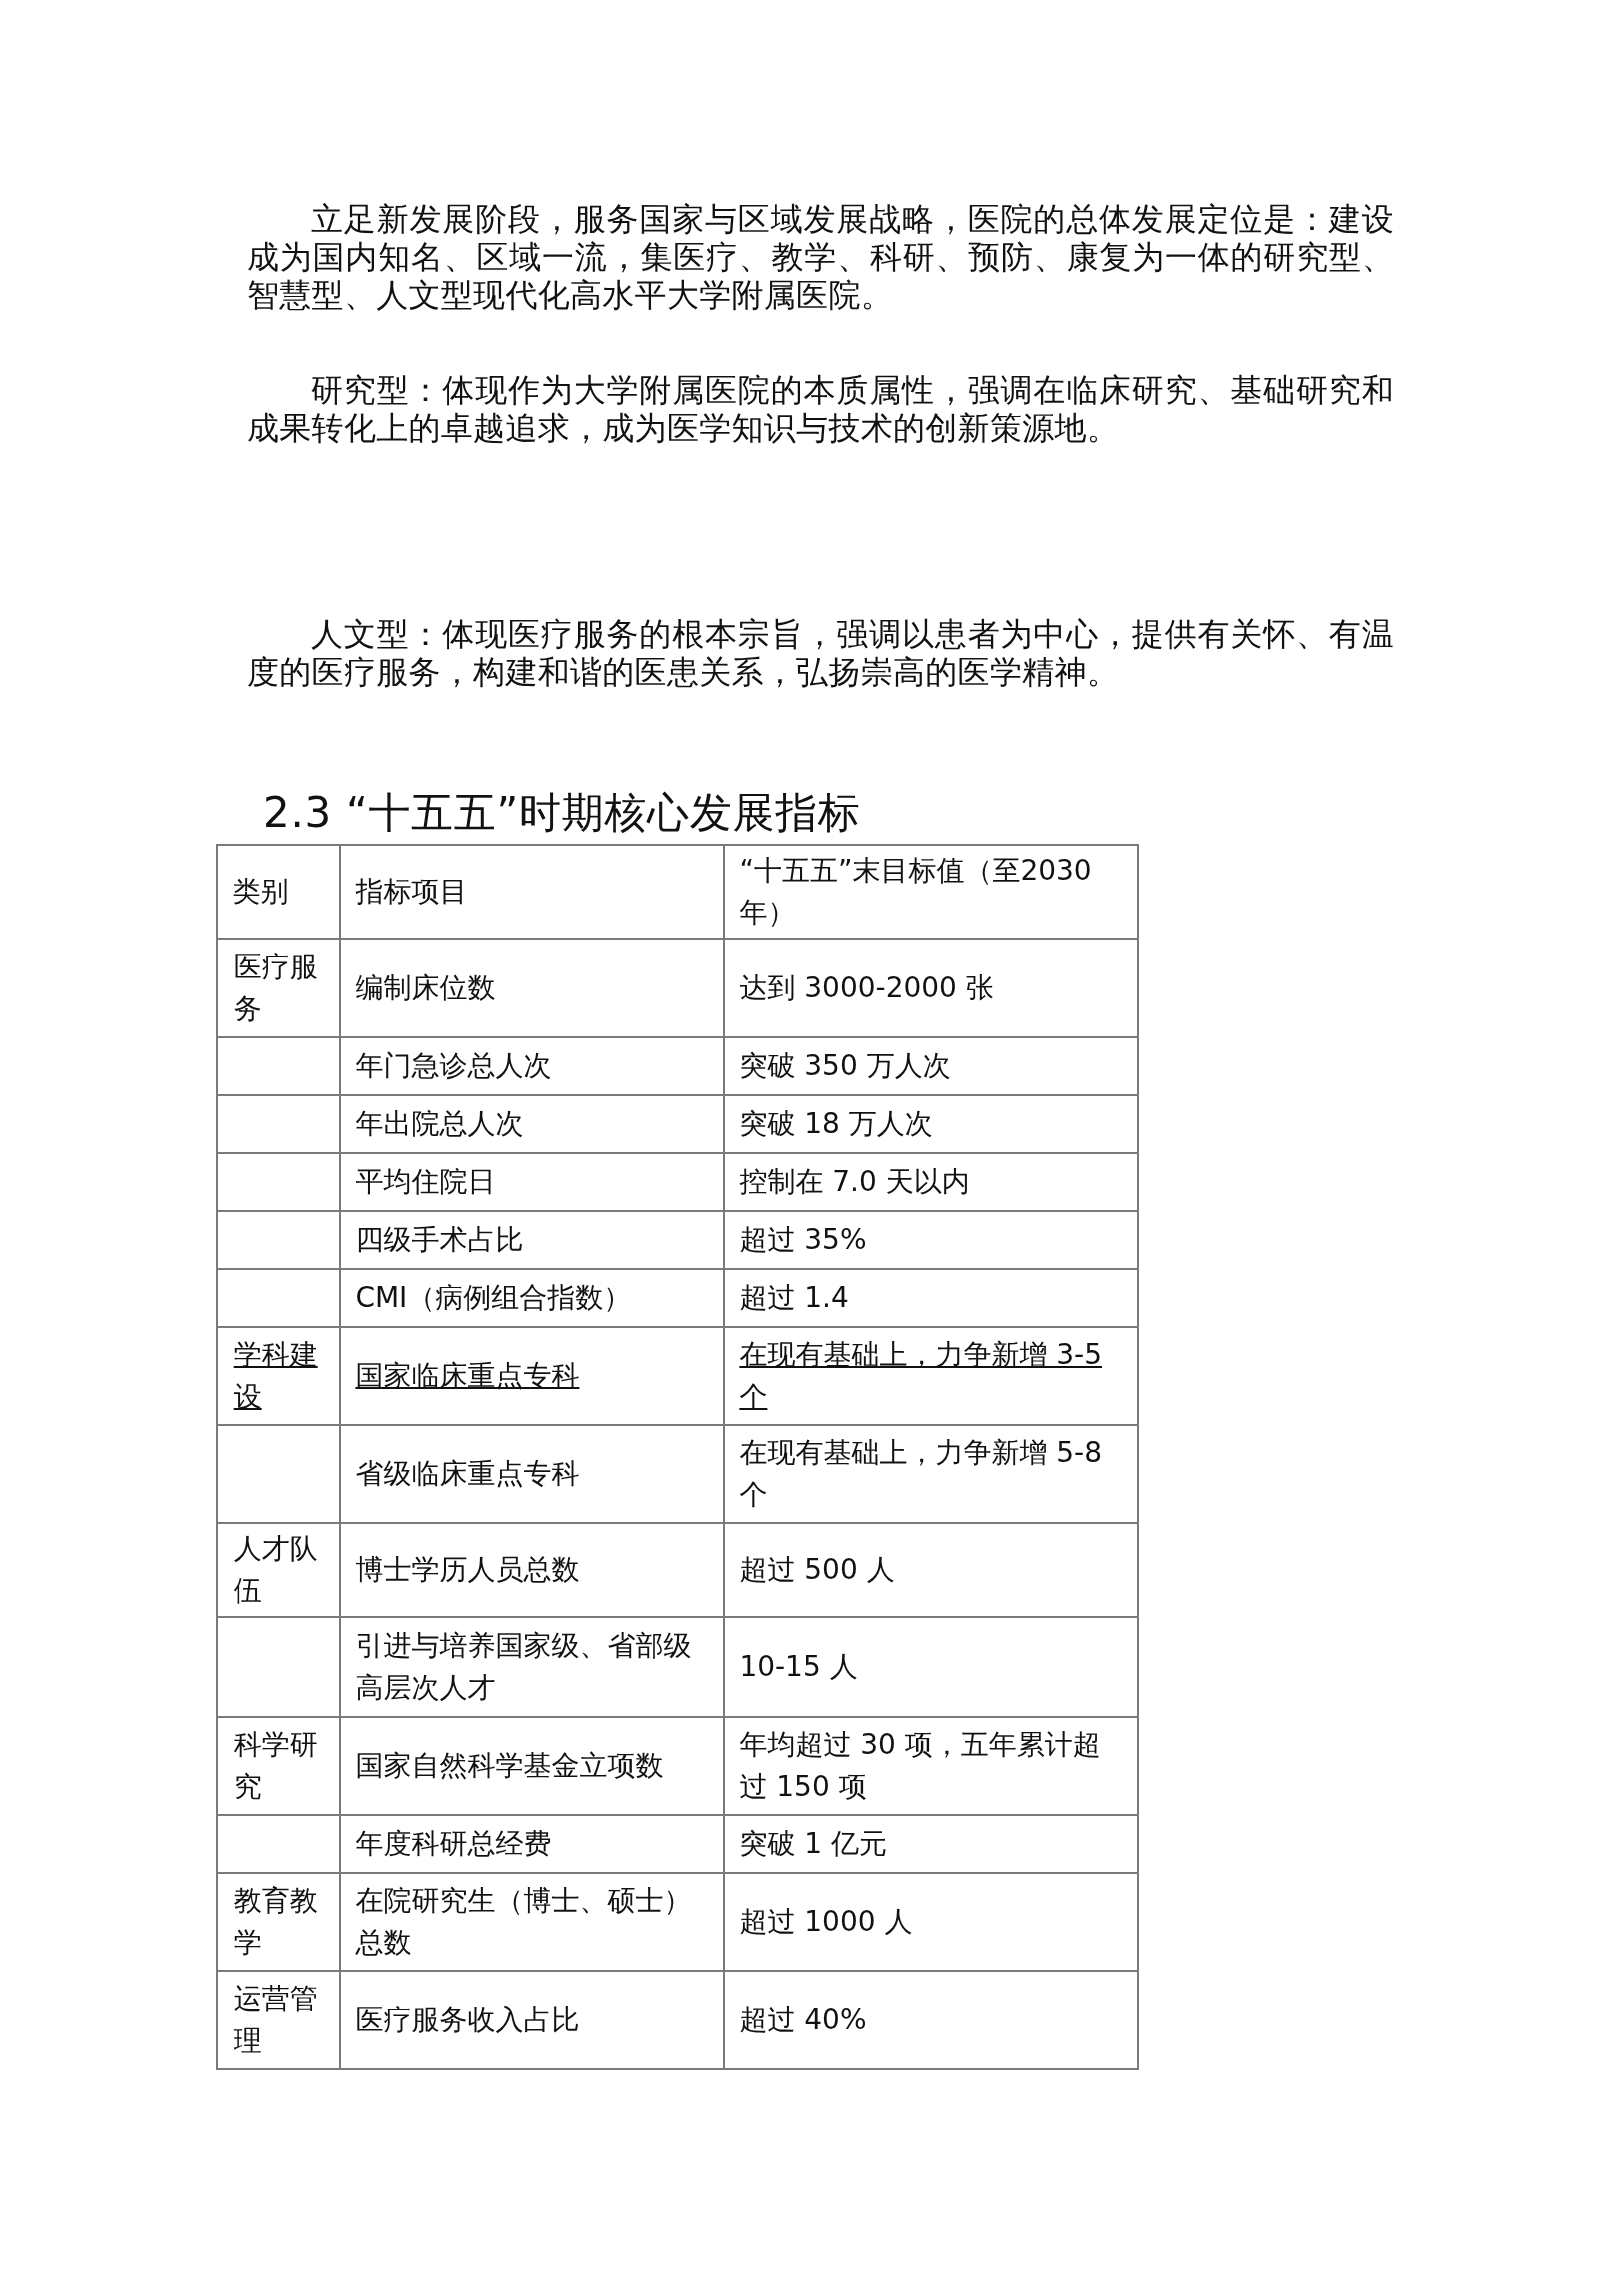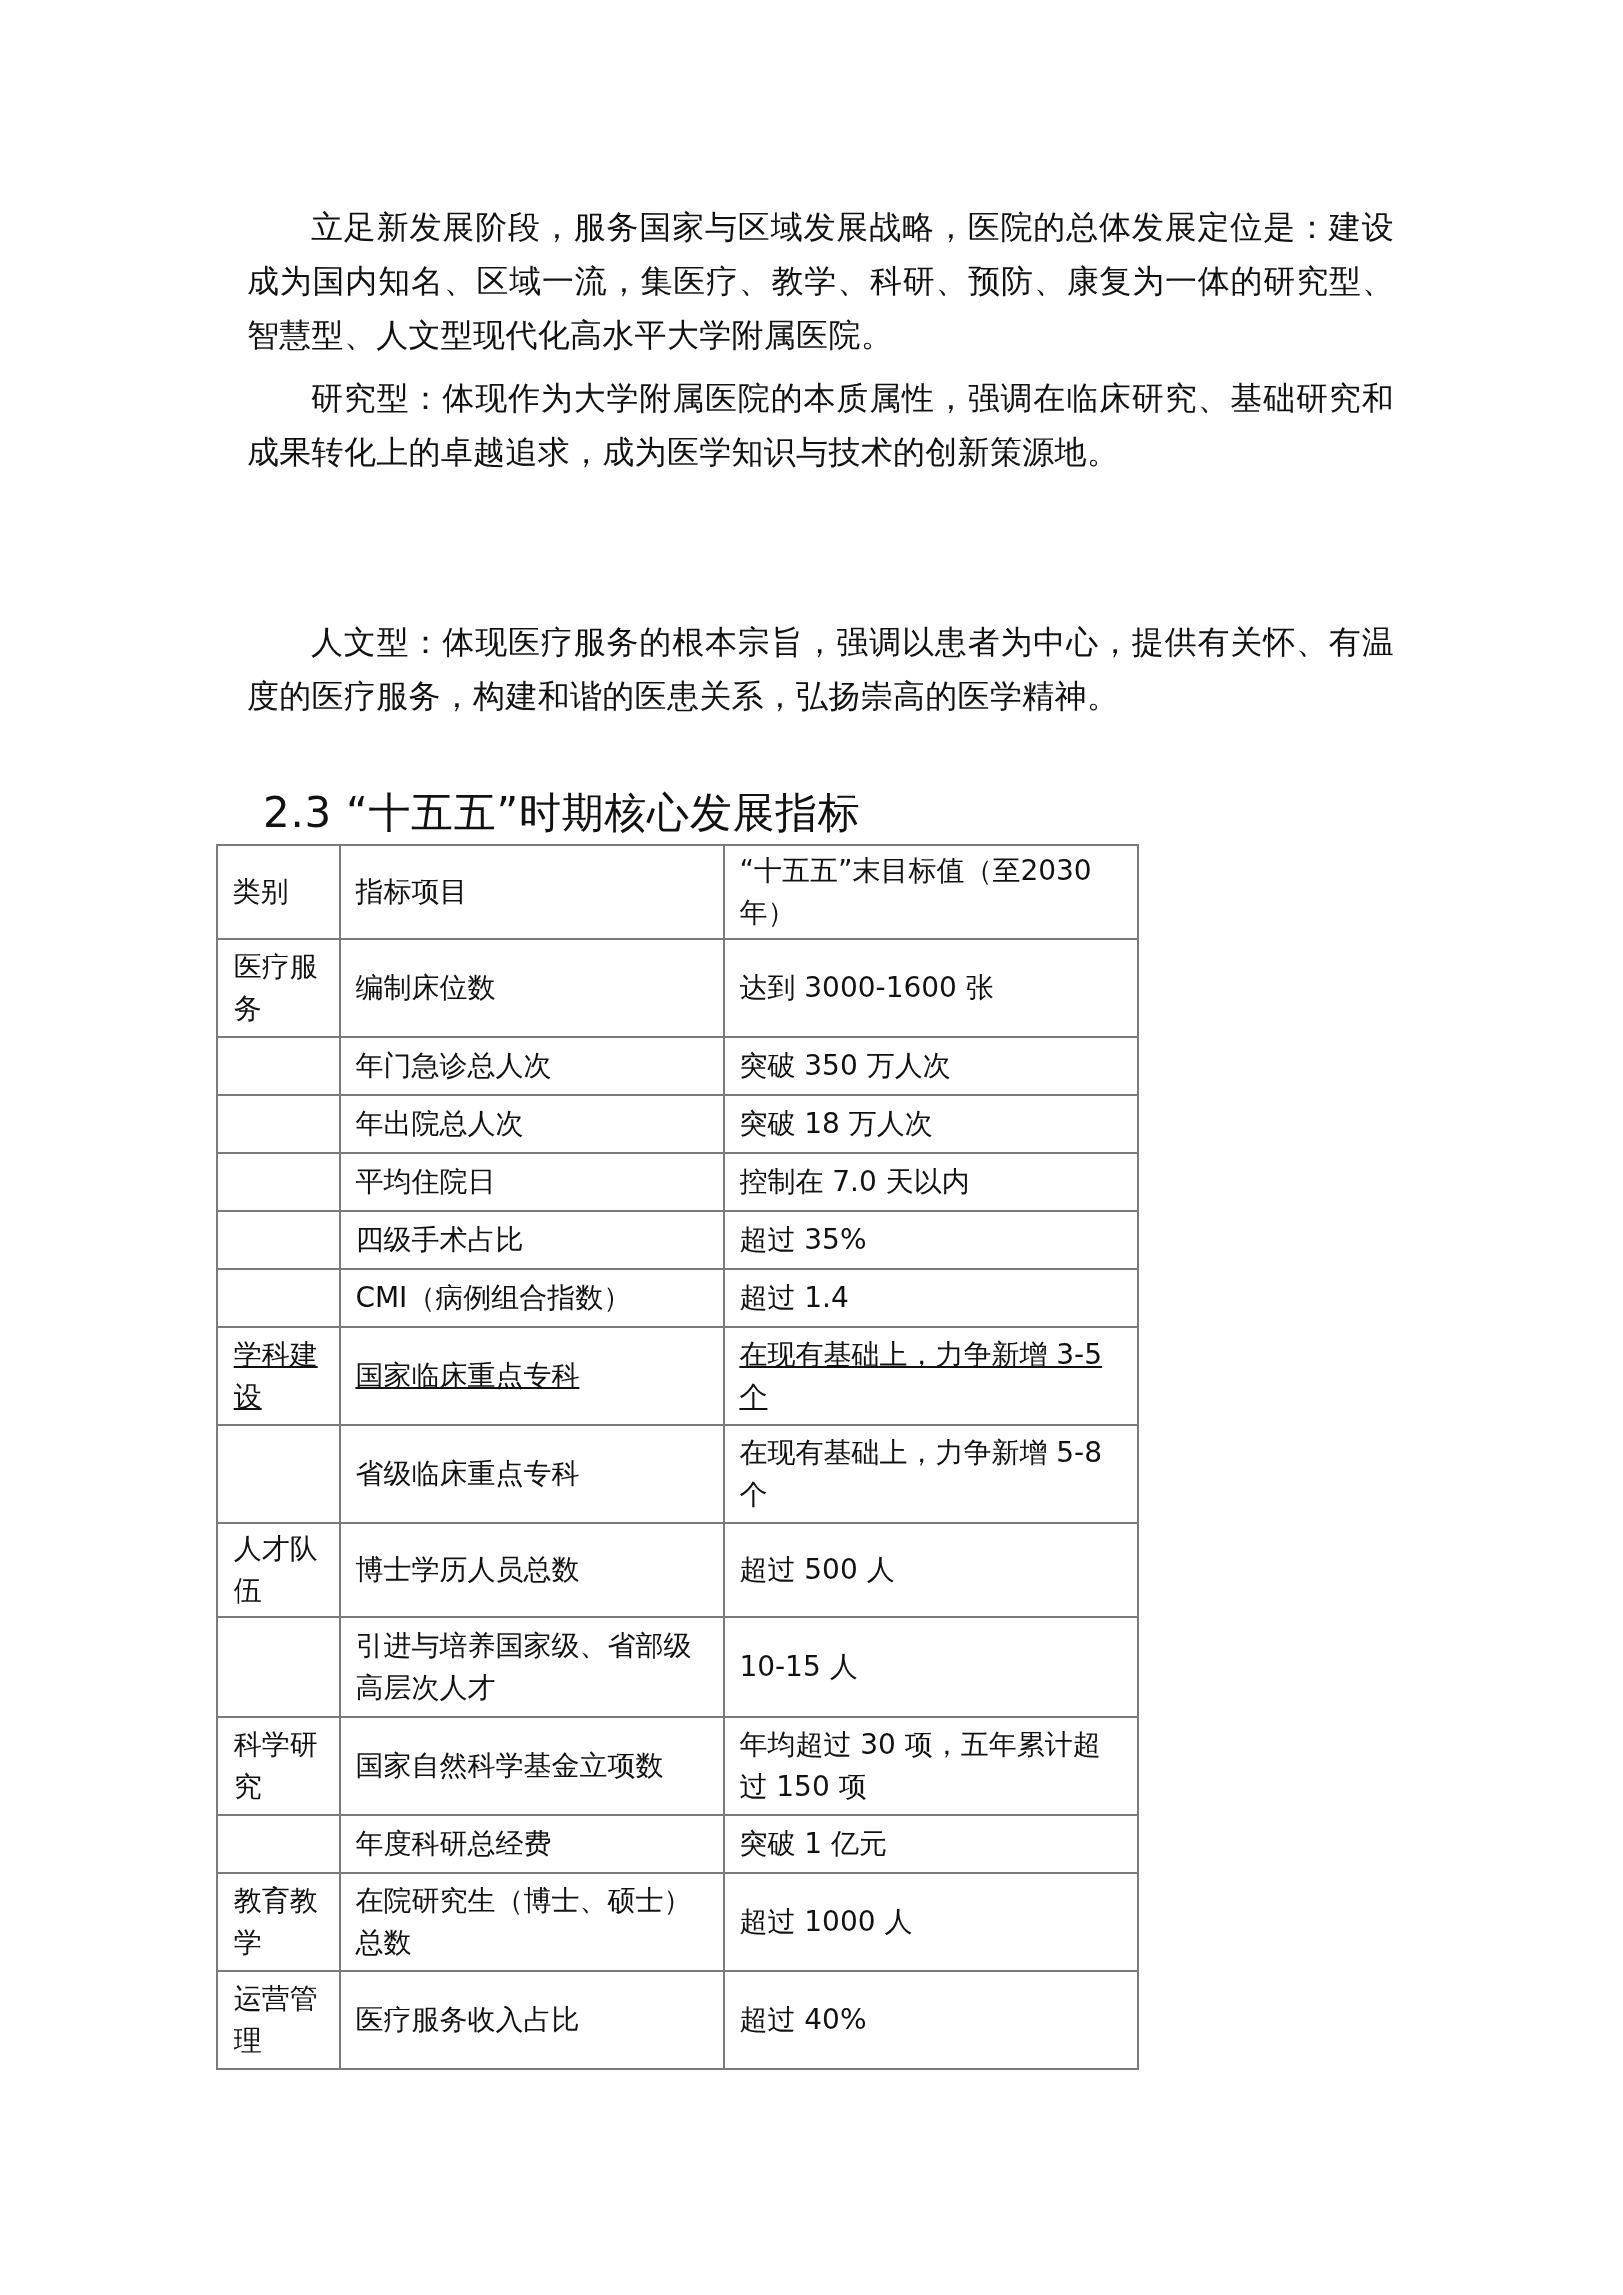--- a/index.html
+++ b/index.html
@@ -1,20 +1,20 @@
 <!DOCTYPE html>
 <html style="font-size:10.5px"><head>
 <meta charset="utf-8">
 <style>
   html, body { margin: 0; padding: 0; background: #ffffff; }
   body { width: 1623px; height: 2295px; position: relative; overflow: hidden;
          font-family: "DejaVu Serif", "Liberation Serif", serif; color: #111; }
   .page { position: absolute; left: 0; top: 0; width: 1623px; height: 2295px; }
   .para { position: absolute; left: 247px; width: 1147px; font-size: 32px;
-          line-height: 54px; text-align: justify; text-indent: 64px; margin: 0; letter-spacing: 0.3px; }
+          line-height: 38px; text-align: justify; text-indent: 64px; margin: 0; letter-spacing: 0.3px; }
   #p1 { top: 200px; }
   #p2 { top: 371px; }
   #p3 { top: 493px; }
   #p4 { top: 615px; }
   .heading { position: absolute; left: 247px; top: 769px; font-size: 42px;
              font-family: "DejaVu Sans", "Liberation Sans", sans-serif; margin: 16px; font-weight: normal; letter-spacing: 0.7px; }
   table.kpi { position: absolute; left: 216px; top: 844px; width: 920px;
               border-collapse: collapse; table-layout: fixed;
               font-family: "DejaVu Sans", "Liberation Sans", sans-serif; font-size: 28px; }
   table.kpi td, table.kpi th { border: 2px solid #7a7a7a; vertical-align: middle; text-align: left;
@@ -45,21 +45,21 @@
       <tr style="height:58px;">
         <th class="cat">类别</th>
         <th>指标项目</th>
         <th>“十五五”末目标值（至2030年）</th>
       </tr>
     </thead>
     <tbody>
       <tr style="height:98px;">
         <td class="cat">医疗服务</td>
         <td>编制床位数</td>
-        <td>达到 3000-1600 张</td>
+        <td>达到 3000-2000 张</td>
       </tr>
       <tr style="height:58px;">
         <td class="cat"></td>
         <td>年门急诊总人次</td>
         <td>突破 350 万人次</td>
       </tr>
       <tr style="height:58px;">
         <td class="cat"></td>
         <td>年出院总人次</td>
         <td>突破 18 万人次</td>

